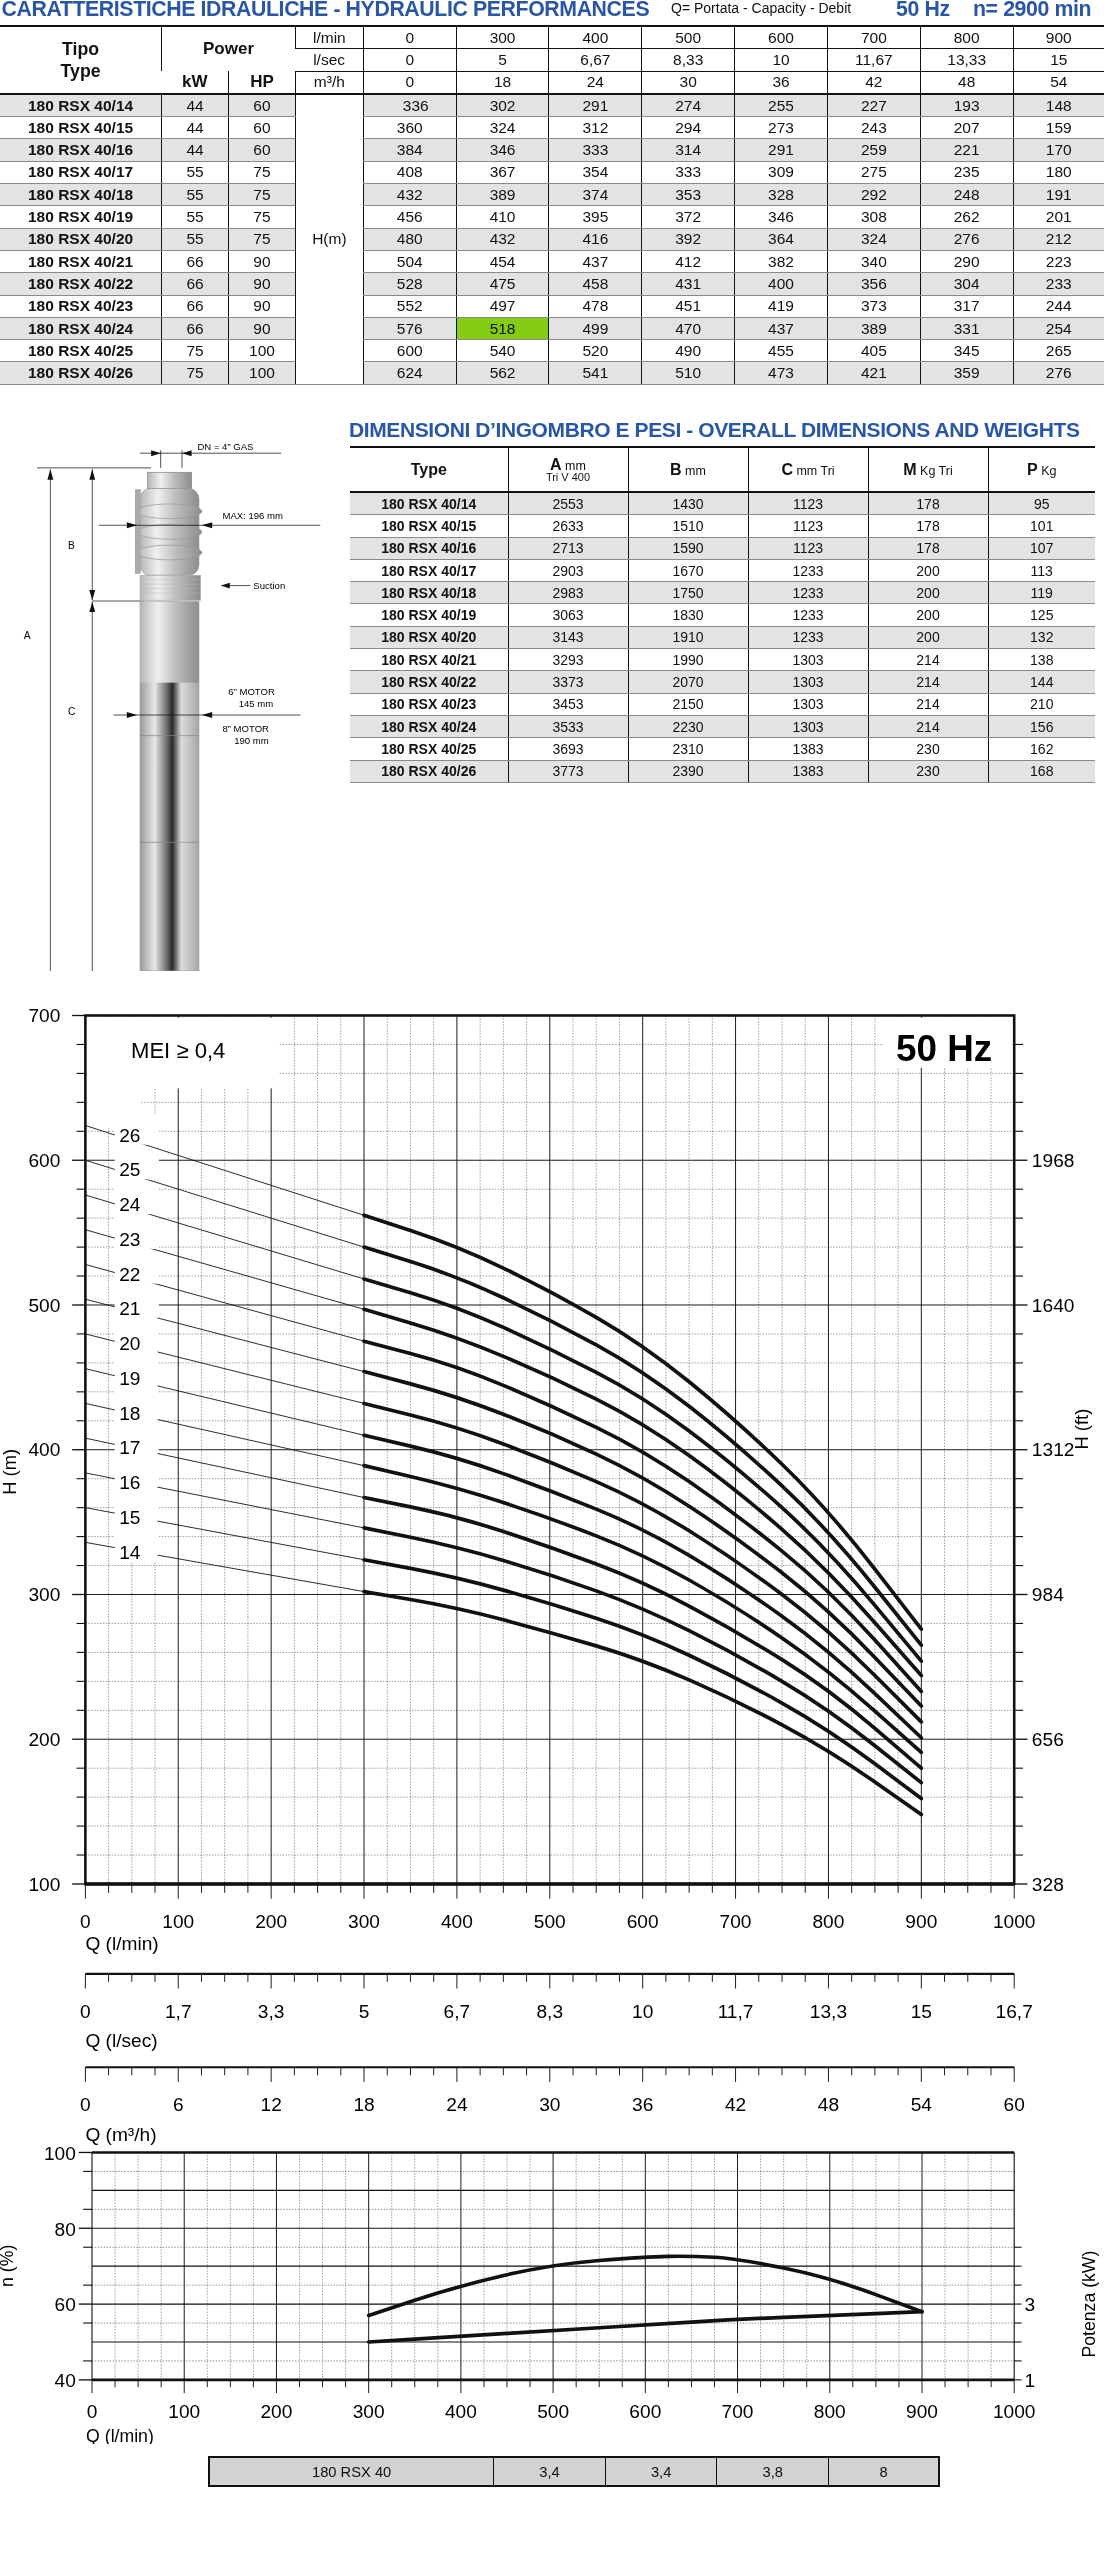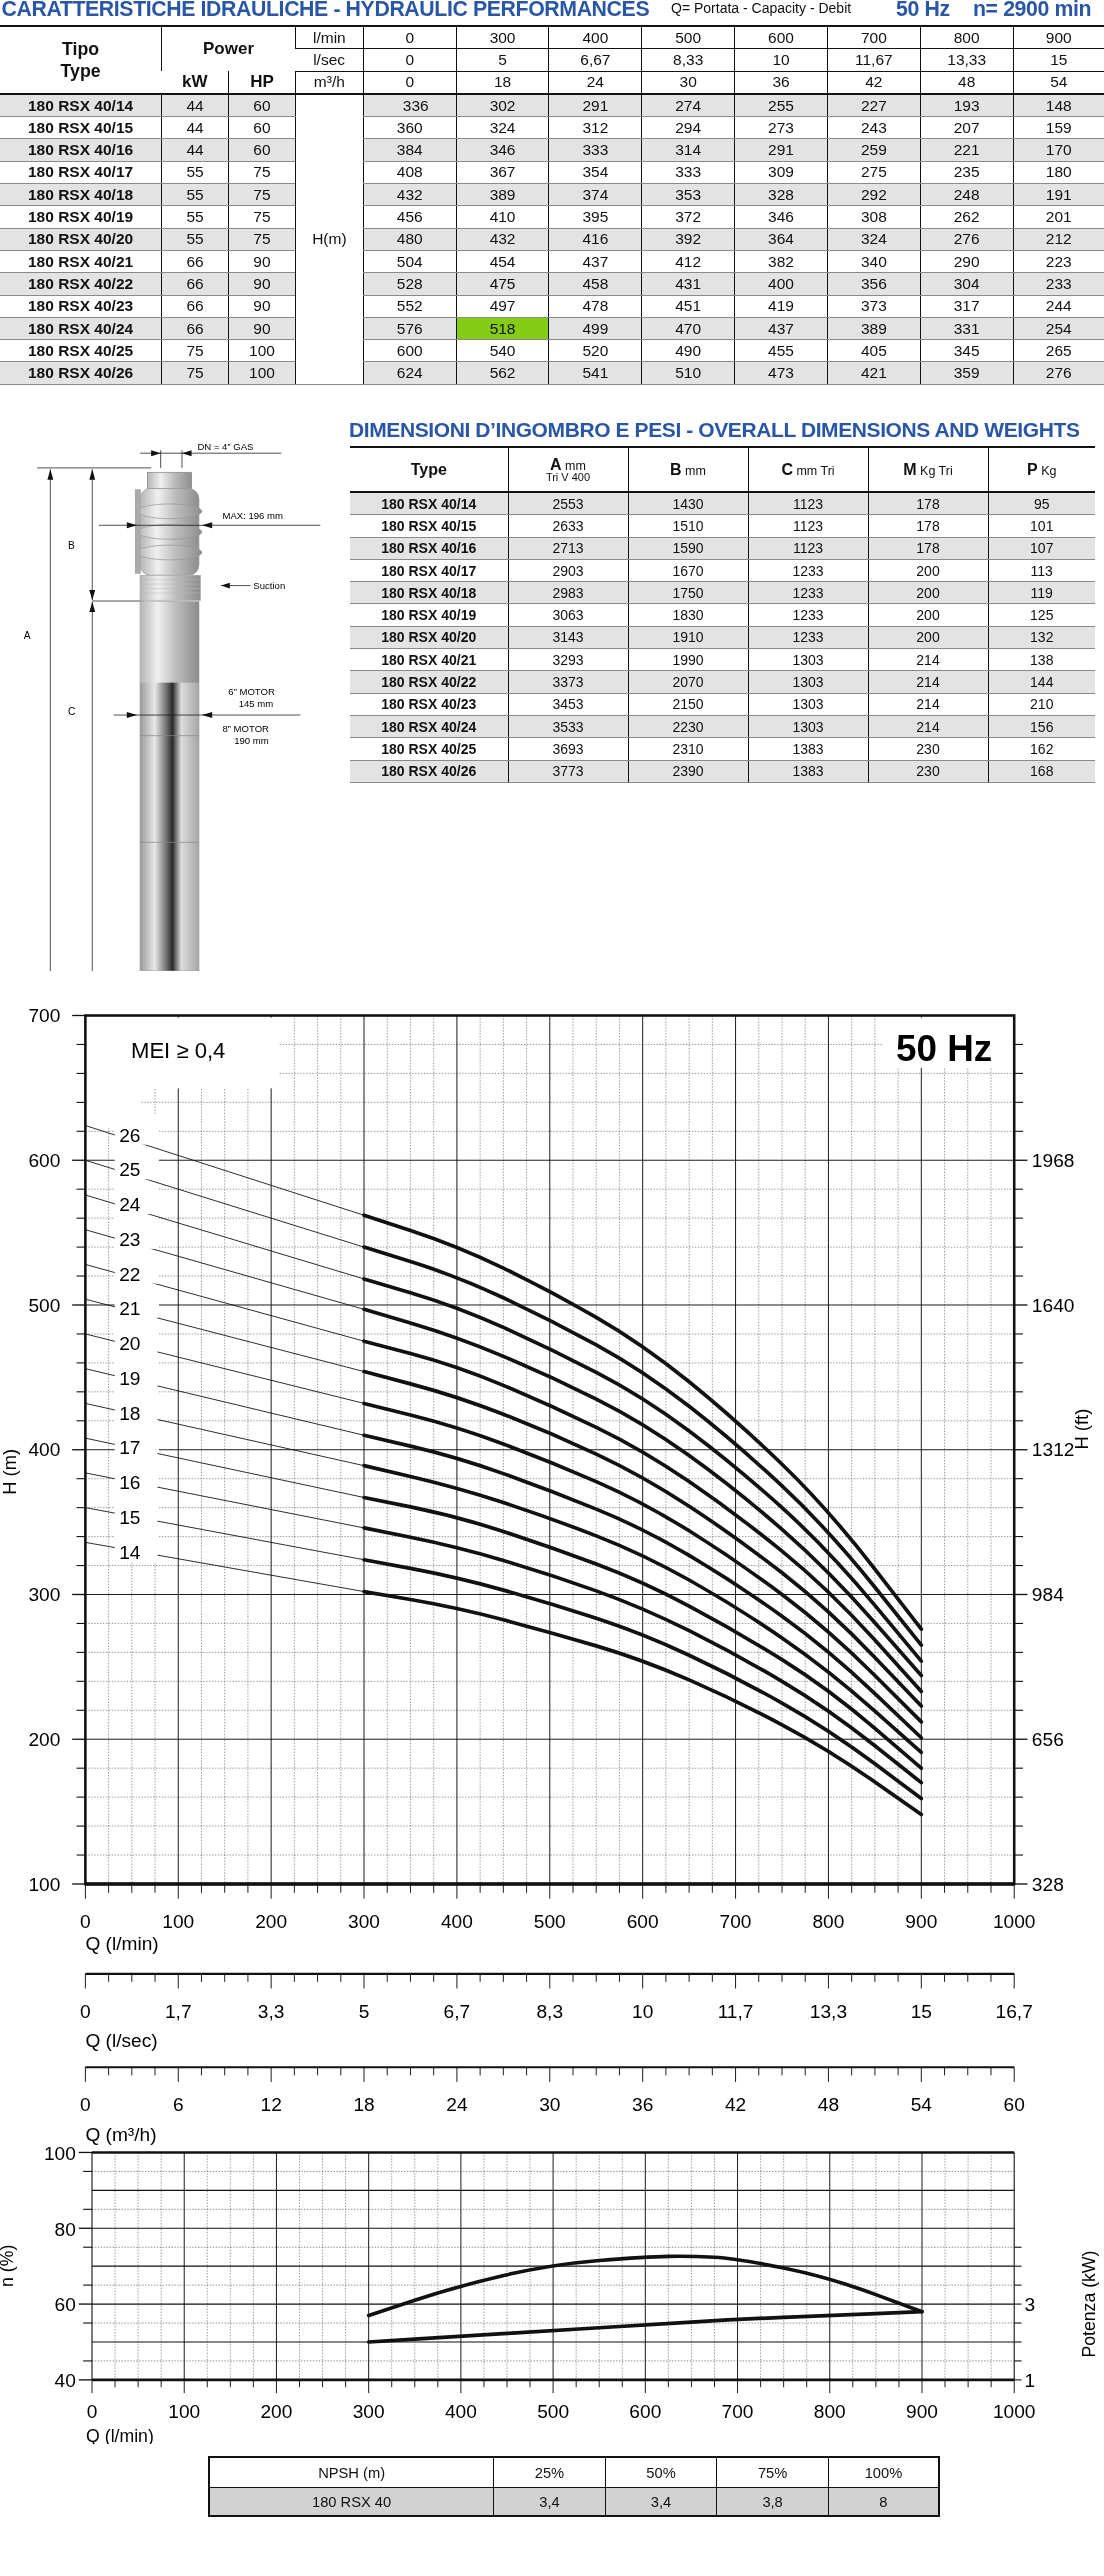--- a/index.html
+++ b/index.html
@@ -978,27 +978,20 @@
 
 <table id="npsh">
   <colgroup>
       <col style="width:286px">
       <col style="width:112px">
       <col style="width:112px">
       <col style="width:112px">
       <col style="width:111px">
     </colgroup>
   <tbody>
-    <tr class="r1">
-      <td>NPSH (m)</td>
-      <td>25%</td>
-      <td>50%</td>
-      <td>75%</td>
-      <td>100%</td>
-    </tr>
     <tr class="r2">
       <td>180 RSX 40</td>
       <td>3,4</td>
       <td>3,4</td>
       <td>3,8</td>
       <td>8</td>
     </tr>
   </tbody>
 </table>
 

